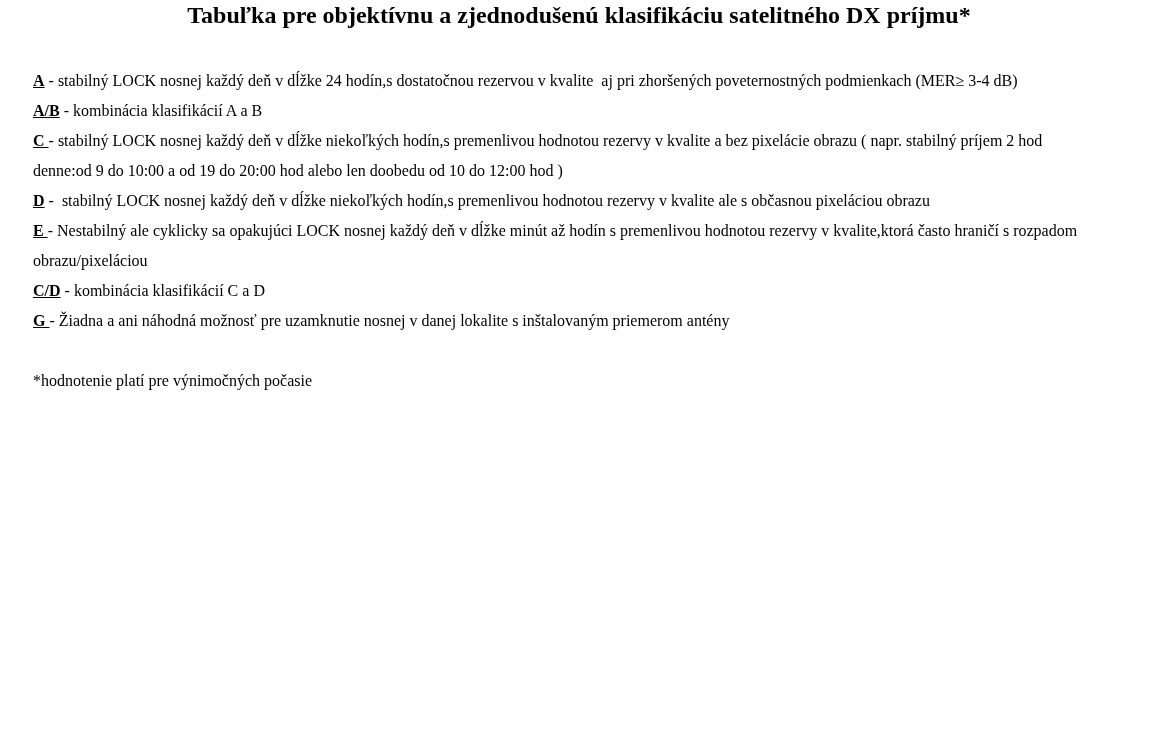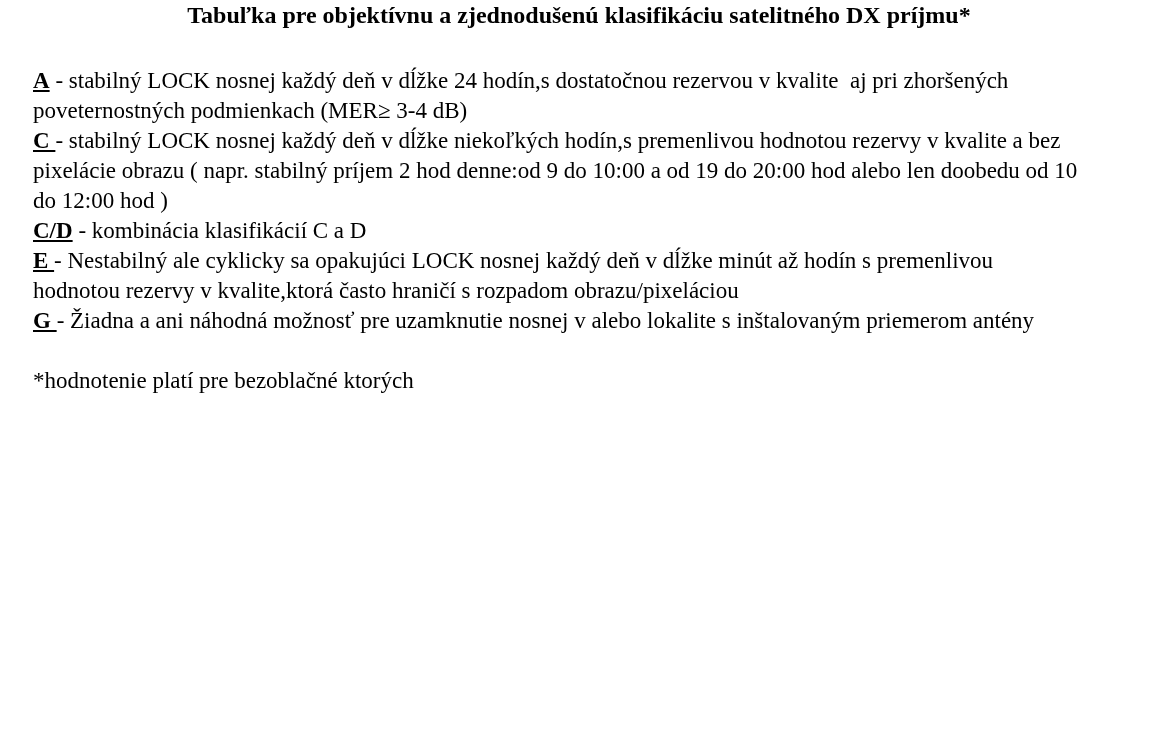--- a/index.html
+++ b/index.html
@@ -25,21 +25,21 @@
     font-size: 24px;
     line-height: 30px;
   }
   .title-block div {
     white-space: pre-wrap;
   }
   .body-block {
     margin-top: 36px;
     padding-left: 33px;
     padding-right: 75px;
-    font-size: 23px;
+    font-size: 16px;
     line-height: 30px;
   }
   .entry {
     margin: 0;
     white-space: pre-wrap;
   }
   .entry .label {
     font-weight: bold;
     text-decoration: underline;
   }
@@ -52,21 +52,23 @@
 <body>
 
 <div class="doc">
 
   <div class="title-block">
     <div>Tabuľka pre objektívnu a zjednodušenú klasifikáciu satelitného DX príjmu*</div>
   </div>
 
   <div class="body-block">
     <p class="entry"><span class="label">A</span><span> - stabilný LOCK nosnej každý deň v dĺžke 24 hodín,s dostatočnou rezervou v kvalite  aj pri zhoršených poveternostných podmienkach (MER≥ 3-4 dB)</span></p>
+    <p class="entry"><span class="label">A/B</span><span> - kombinácia klasifikácií A a B</span></p>
     <p class="entry"><span class="label">C </span><span>- stabilný LOCK nosnej každý deň v dĺžke niekoľkých hodín,s premenlivou hodnotou rezervy v kvalite a bez pixelácie obrazu ( napr. stabilný príjem 2 hod denne:od 9 do 10:00 a od 19 do 20:00 hod alebo len doobedu od 10 do 12:00 hod )</span></p>
+    <p class="entry"><span class="label">D</span><span> -  stabilný LOCK nosnej každý deň v dĺžke niekoľkých hodín,s premenlivou hodnotou rezervy v kvalite ale s občasnou pixeláciou obrazu</span></p>
+    <p class="entry"><span class="label">E </span><span>- Nestabilný ale cyklicky sa opakujúci LOCK nosnej každý deň v dĺžke minút až hodín s premenlivou hodnotou rezervy v kvalite,ktorá často hraničí s rozpadom obrazu/pixeláciou</span></p>
     <p class="entry"><span class="label">C/D</span><span> - kombinácia klasifikácií C a D</span></p>
-    <p class="entry"><span class="label">E </span><span>- Nestabilný ale cyklicky sa opakujúci LOCK nosnej každý deň v dĺžke minút až hodín s premenlivou hodnotou rezervy v kvalite,ktorá často hraničí s rozpadom obrazu/pixeláciou</span></p>
-    <p class="entry"><span class="label">G </span><span>- Žiadna a ani náhodná možnosť pre uzamknutie nosnej v alebo lokalite s inštalovaným priemerom antény</span></p>
+    <p class="entry"><span class="label">G </span><span>- Žiadna a ani náhodná možnosť pre uzamknutie nosnej v danej lokalite s inštalovaným priemerom antény</span></p>
 
-    <p class="footnote">*hodnotenie platí pre bezoblačné ktorých</p>
+    <p class="footnote">*hodnotenie platí pre výnimočných počasie</p>
   </div>
 
 </div>
 
 </body></html>

